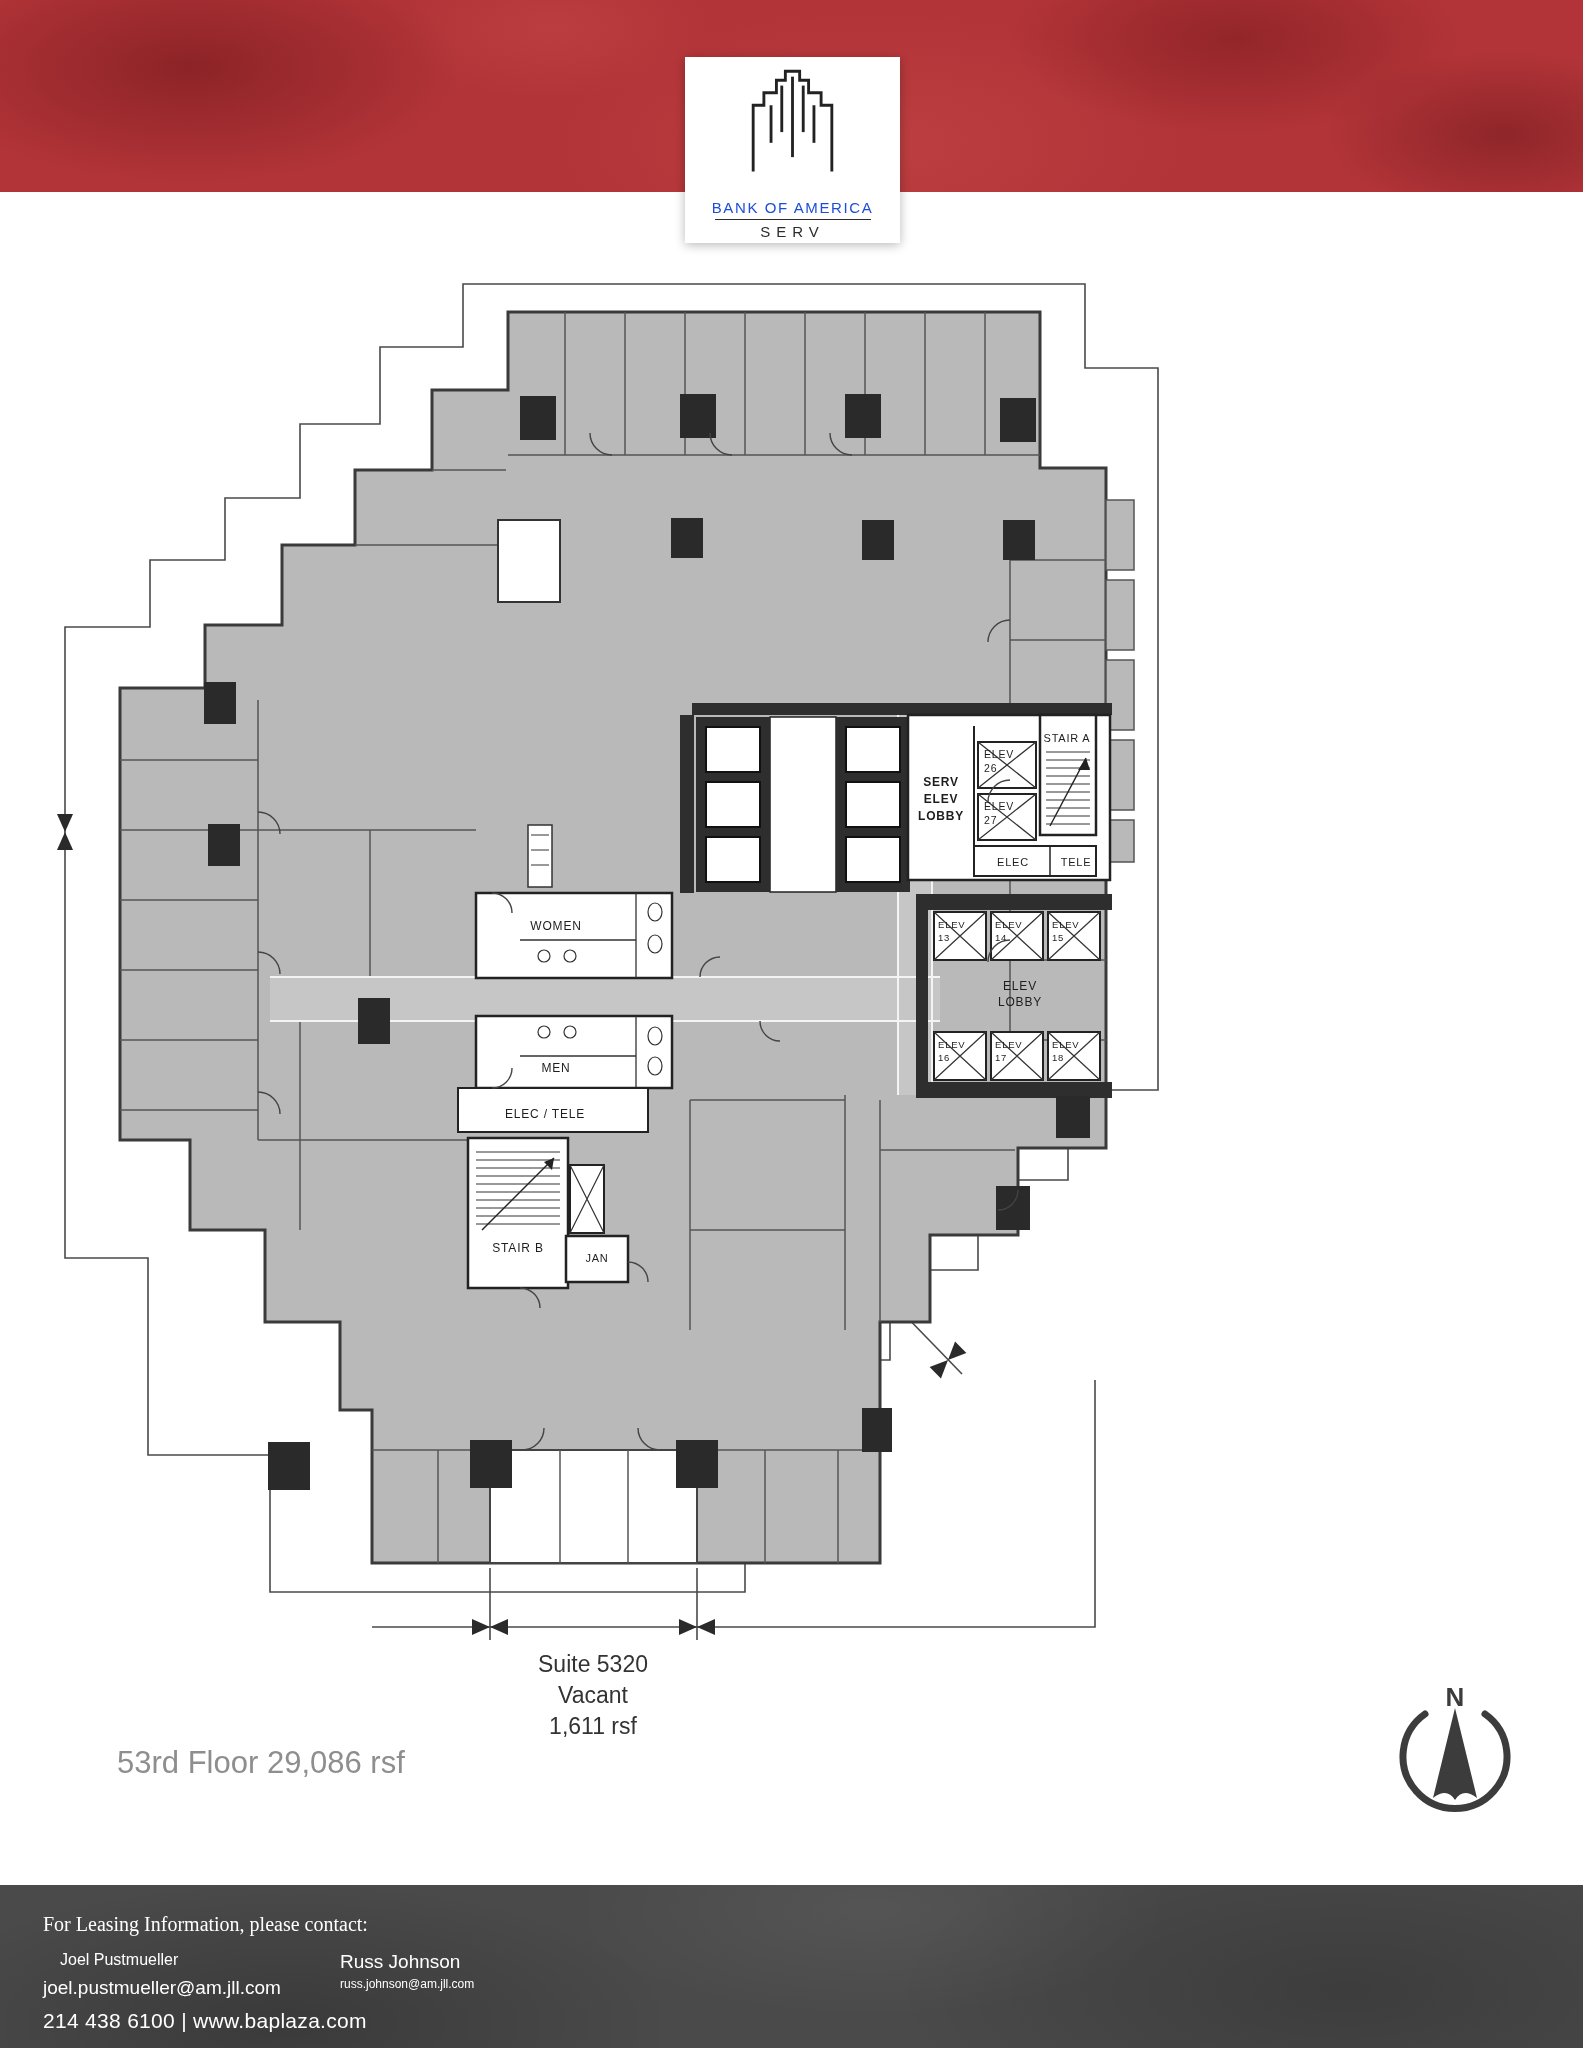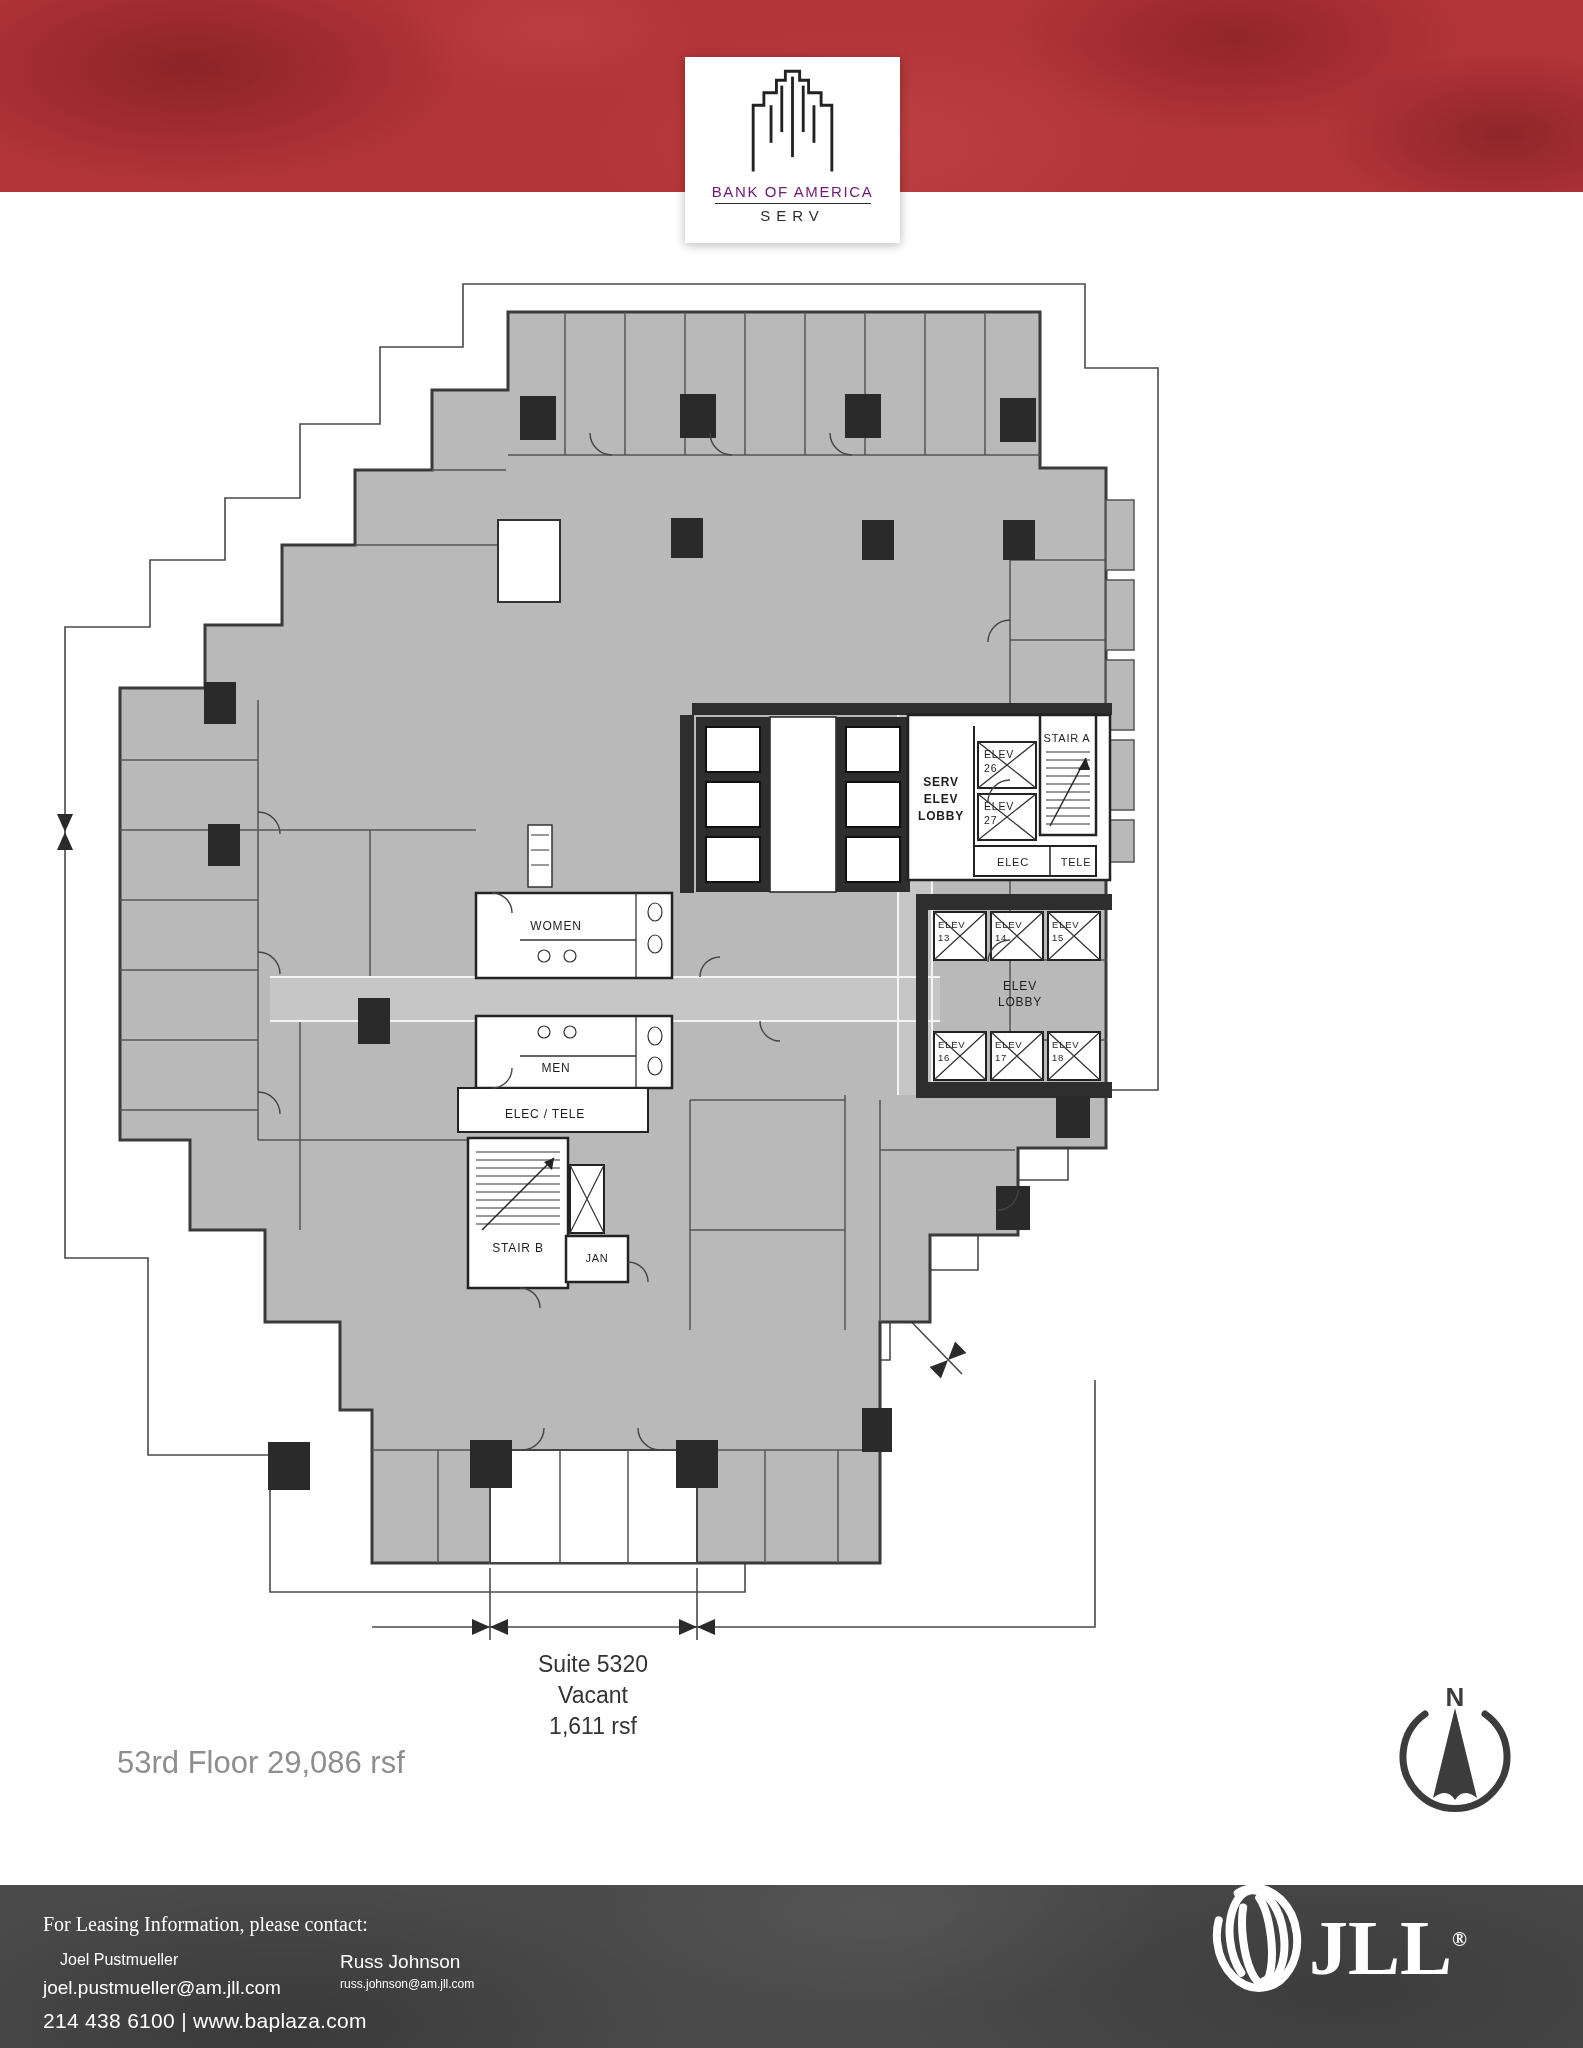--- a/index.html
+++ b/index.html
@@ -8,21 +8,21 @@
   
   .banner{position:absolute;left:0;top:0;width:1583px;height:192px;background-color:#b23438;
     background-image:
       radial-gradient(ellipse 420px 180px at 12% 35%, rgba(70,4,6,.35), transparent 65%),
       radial-gradient(ellipse 520px 220px at 55% 75%, rgba(255,130,120,.14), transparent 60%),
       radial-gradient(ellipse 380px 160px at 78% 20%, rgba(80,6,8,.32), transparent 60%),
       radial-gradient(ellipse 300px 140px at 95% 70%, rgba(60,4,6,.30), transparent 60%),
       radial-gradient(ellipse 260px 120px at 35% 15%, rgba(214,90,84,.25), transparent 60%);}
   .logo-card{position:absolute;left:685px;top:57px;width:215px;height:186px;background:#fff;
     box-shadow:0 2px 10px rgba(0,0,0,.28);text-align:center;}
-  .logo-card .bname{margin-top:4px;font-size:15px;letter-spacing:1.6px;color:#701a75;}
+  .logo-card .bname{margin-top:20px;font-size:15px;letter-spacing:1.6px;color:#1d4ed8;}
   .logo-card .brule{width:156px;border:none;border-top:1.4px solid #2b2b2b;margin:3px auto 3px auto;}
   .logo-card .bsub{font-size:15px;letter-spacing:6px;color:#2b2b2b;}
   
   .floor-label{position:absolute;left:88px;top:1745px;font-size:31px;color:#8e8e8e;margin-left:29px;}
   
   .footer{position:absolute;left:0;top:1885px;width:1583px;height:163px;background-color:#4a4a4a;
     background-image:
       radial-gradient(ellipse 600px 220px at 18% 85%, rgba(0,0,0,.22), transparent 65%),
       radial-gradient(ellipse 500px 180px at 55% 15%, rgba(255,255,255,.06), transparent 60%),
       radial-gradient(ellipse 700px 260px at 85% 65%, rgba(0,0,0,.18), transparent 65%);
@@ -286,26 +286,15 @@
   <div class="floor-label">53rd Floor 29,086 rsf</div>
 
   <div class="footer">
     <div class="f-lead">For Leasing Information, please contact:</div>
     <div class="f-n1">Joel Pustmueller</div>
     <div class="f-e1">joel.pustmueller@am.jll.com</div>
     <div class="f-n2">Russ Johnson</div>
     <div class="f-e2">russ.johnson@am.jll.com</div>
     <div class="f-ph">214 438 6100  |  www.baplaza.com</div>
 
-    <div class="jll">
-      <svg width="104" height="110" viewBox="0 0 104 110">
-        <g stroke="#ffffff" fill="none" stroke-linecap="round">
-          <ellipse cx="52" cy="53" rx="14" ry="46" stroke-width="8" pathLength="100" stroke-dasharray="86 14" stroke-dashoffset="20" transform="rotate(-7 52 53)"></ellipse>
-          <ellipse cx="52" cy="53" rx="27" ry="48" stroke-width="8" pathLength="100" stroke-dasharray="88 12" stroke-dashoffset="64" transform="rotate(-7 52 53)"></ellipse>
-          <ellipse cx="52" cy="53" rx="40" ry="50" stroke-width="8" pathLength="100" stroke-dasharray="88 12" stroke-dashoffset="30" transform="rotate(-7 52 53)"></ellipse>
-        </g>
-        <circle cx="60" cy="97" r="5.5" fill="#ffffff"></circle>
-      </svg>
-      <div class="jll-text"><span>JLL</span><span class="jll-reg">®</span></div>
-    </div>
   </div>
 
 </div>
 
 </body></html>

